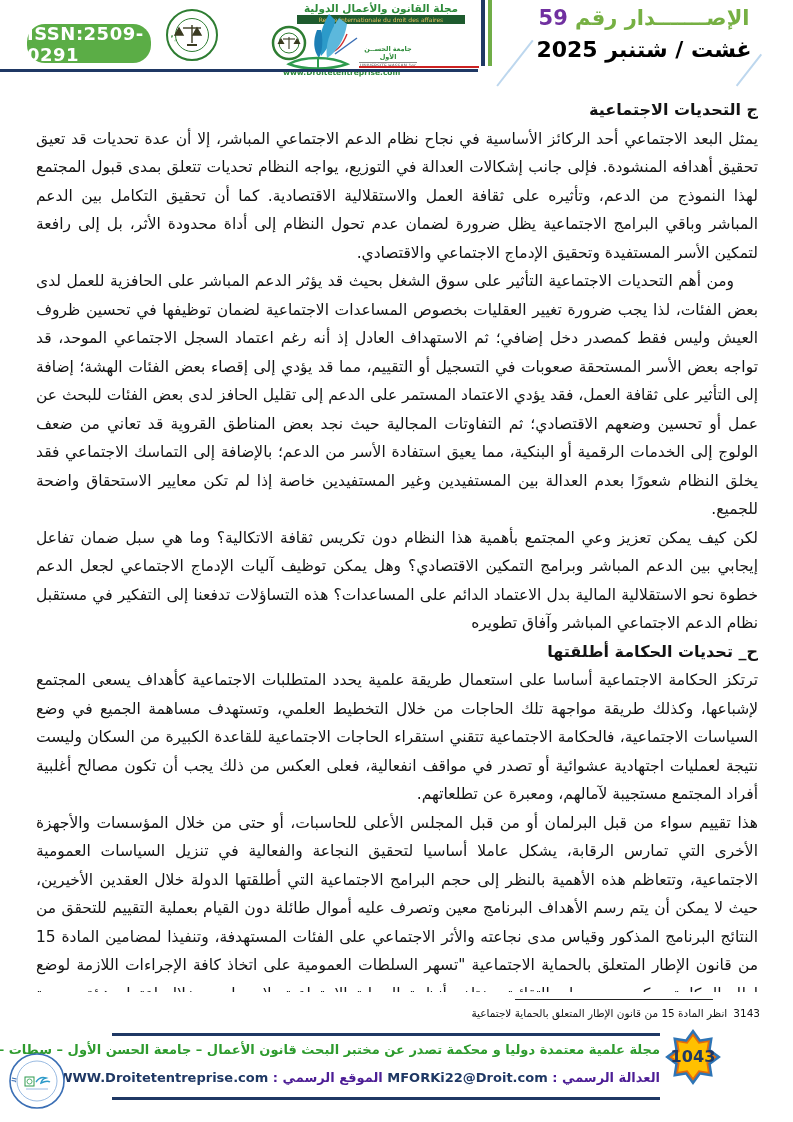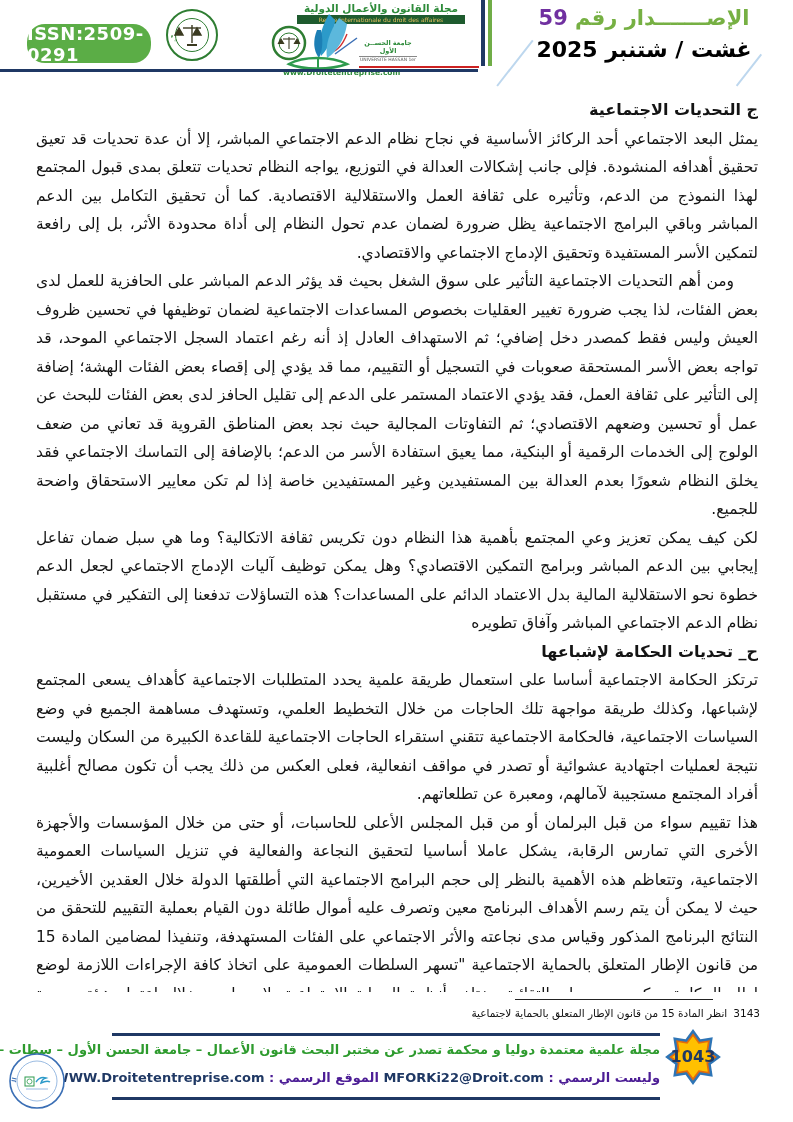--- a/index.html
+++ b/index.html
@@ -16,21 +16,21 @@
     direction:ltr; letter-spacing:0.5px;
   }
   .lab-logo{ position:absolute; left:165px; top:2px; }
   .center-block{ position:absolute; left:283px; top:2px; width:196px; height:68px; }
   .cb-title{ color:#2E8B3A; font-weight:bold; font-size:10.5px; text-align:center; line-height:12px; }
   .cb-frbar{ background:#1E5B2E; color:#E8C060; font-size:6px; text-align:center;
              margin:1px 14px 0 14px; padding:1px 0; direction:ltr; }
   .cb-row{ position:relative; height:40px; }
   .cb-minilogo{ position:absolute; right:172px; top:0px; }
   .cb-chart{ position:absolute; right:118px; top:2px; }
-  .cb-univ{ position:absolute; right:62px; top:15px; width:58px; text-align:center; }
+  .cb-univ{ position:absolute; right:62px; top:21px; width:58px; text-align:center; }
   .cb-univ .ar{ color:#2E8B3A; font-size:6.5px; font-weight:bold; }
   .cb-univ .fr{ color:#555; font-size:4.5px; direction:ltr; border-top:1px solid #888; margin-top:1px; }
   .cb-feather{ position:absolute; left:-6px; top:-12px; }
   .cb-www{ position:relative; margin-top:1px; }
   .cb-www .redline{ position:absolute; top:1px; right:0; width:120px; height:2px; background:#CC2222; }
   .cb-www .txt{ position:relative; color:#2E8B3A; font-weight:bold; font-size:7.5px; direction:ltr; text-align:left; padding-top:3px; }
   .divider-navy{ position:absolute; left:481px; top:0; width:4px; height:66px; background:#1F3864; }
   .divider-green{ position:absolute; left:488px; top:0; width:4px; height:66px; background:#70AD47; }
   .header-rule{ position:absolute; left:0; top:69px; width:478px; height:3px; background:#1F3864; }
   .issue-block{ position:absolute; left:498px; top:6px; width:292px; text-align:center; }
@@ -142,40 +142,40 @@
       <span class="num">59</span>
     </div>
     <div class="issue-line2">غشت / شتنبر 2025</div>
   </div>
 
   <div class="body-text">
     <h3>ج التحديات الاجتماعية</h3>
     <p>يمثل البعد الاجتماعي أحد الركائز الأساسية في نجاح نظام الدعم الاجتماعي المباشر، إلا أن عدة تحديات قد تعيق تحقيق أهدافه المنشودة. فإلى جانب إشكالات العدالة في التوزيع، يواجه النظام تحديات تتعلق بمدى قبول المجتمع لهذا النموذج من الدعم، وتأثيره على ثقافة العمل والاستقلالية الاقتصادية. كما أن تحقيق التكامل بين الدعم المباشر وباقي البرامج الاجتماعية يظل ضرورة لضمان عدم تحول النظام إلى أداة محدودة الأثر، بل إلى رافعة لتمكين الأسر المستفيدة وتحقيق الإدماج الاجتماعي والاقتصادي.</p>
     <p class="indent">ومن أهم التحديات الاجتماعية التأثير على سوق الشغل بحيث قد يؤثر الدعم المباشر على الحافزية للعمل لدى بعض الفئات، لذا يجب ضرورة تغيير العقليات بخصوص المساعدات الاجتماعية لضمان توظيفها في تحسين ظروف العيش وليس فقط كمصدر دخل إضافي؛ ثم الاستهداف العادل إذ أنه رغم اعتماد السجل الاجتماعي الموحد، قد تواجه بعض الأسر المستحقة صعوبات في التسجيل أو التقييم، مما قد يؤدي إلى إقصاء بعض الفئات الهشة؛ إضافة إلى التأثير على ثقافة العمل، فقد يؤدي الاعتماد المستمر على الدعم إلى تقليل الحافز لدى بعض الفئات للبحث عن عمل أو تحسين وضعهم الاقتصادي؛ ثم التفاوتات المجالية حيث نجد بعض المناطق القروية قد تعاني من ضعف الولوج إلى الخدمات الرقمية أو البنكية، مما يعيق استفادة الأسر من الدعم؛ بالإضافة إلى التماسك الاجتماعي فقد يخلق النظام شعورًا بعدم العدالة بين المستفيدين وغير المستفيدين خاصة إذا لم تكن معايير الاستحقاق واضحة للجميع.</p>
     <p>لكن كيف يمكن تعزيز وعي المجتمع بأهمية هذا النظام دون تكريس ثقافة الاتكالية؟ وما هي سبل ضمان تفاعل إيجابي بين الدعم المباشر وبرامج التمكين الاقتصادي؟ وهل يمكن توظيف آليات الإدماج الاجتماعي لجعل الدعم خطوة نحو الاستقلالية المالية بدل الاعتماد الدائم على المساعدات؟ هذه التساؤلات تدفعنا إلى التفكير في مستقبل نظام الدعم الاجتماعي المباشر وآفاق تطويره</p>
-    <h3>ح_ تحديات الحكامة لإشباعها</h3>
+    <h3>ح_ تحديات الحكامة أطلقتها</h3>
     <p>ترتكز الحكامة الاجتماعية أساسا على استعمال طريقة علمية يحدد المتطلبات الاجتماعية كأهداف يسعى المجتمع لإشباعها، وكذلك طريقة مواجهة تلك الحاجات من خلال التخطيط العلمي، وتستهدف مساهمة الجميع في وضع السياسات الاجتماعية، فالحكامة الاجتماعية تتقني استقراء الحاجات الاجتماعية للقاعدة الكبيرة من السكان وليست نتيجة لعمليات اجتهادية عشوائية أو تصدر في مواقف انفعالية، فعلى العكس من ذلك يجب أن تكون مصالح أغلبية أفراد المجتمع مستجيبة لآمالهم، ومعبرة عن تطلعاتهم.</p>
     <p><span>هذا تقييم سواء من قبل البرلمان أو من قبل المجلس الأعلى للحاسبات، أو حتى من خلال المؤسسات والأجهزة الأخرى التي تمارس الرقابة، يشكل عاملا أساسيا لتحقيق النجاعة والفعالية في تنزيل السياسات العمومية الاجتماعية، وتتعاظم هذه الأهمية بالنظر إلى حجم البرامج الاجتماعية التي أطلقتها الدولة خلال العقدين الأخيرين، حيث لا يمكن أن يتم رسم الأهداف البرنامج معين وتصرف عليه أموال طائلة دون القيام بعملية التقييم للتحقق من النتائج البرنامج المذكور وقياس مدى نجاعته والأثر الاجتماعي على الفئات المستهدفة، وتنفيذا لمضامين المادة 15 من قانون الإطار المتعلق بالحماية الاجتماعية "تسهر السلطات العمومية على اتخاذ كافة الإجراءات اللازمة لوضع إطار الحكامة يمكن من ضمان التقائية مختلف أنظمة الحماية الاجتماعية، لاسيما من خلال اعتماد هيئة موحدة للتدبير هذه الأنظمة</span></p>
   </div>
 
   <div class="fn-sep"></div>
   <div class="footnote">
     <span class="num">3143</span><span>انظر المادة 15 من قانون الإطار المتعلق بالحماية لاجتماعية</span>
   </div>
 
   <svg class="page-badge" width="58" height="58" viewBox="0 0 54 54">
     <polygon points="53,27 43.6,33.9 45.4,45.4 33.9,43.6 27,53 20.1,43.6 8.6,45.4 10.4,33.9 1,27 10.4,20.1 8.6,8.6 20.1,10.4 27,1 33.9,10.4 45.4,8.6 43.6,20.1" fill="#2E75B6"></polygon>
     <polygon points="53,27 43.6,33.9 45.4,45.4 33.9,43.6 27,53 20.1,43.6 8.6,45.4 10.4,33.9 1,27 10.4,20.1 8.6,8.6 20.1,10.4 27,1 33.9,10.4 45.4,8.6 43.6,20.1" fill="#FFC000" stroke="#E36C0A" stroke-width="2" transform="translate(5.4,5.4) scale(0.8)"></polygon>
     <text x="27" y="32" text-anchor="middle" font-size="15" font-weight="bold" fill="#1F3864">1043</text>
   </svg>
 
   <div class="footer-rule fr-top"></div>
   <div class="footer-line1">مجلة علمية معتمدة دوليا و محكمة تصدر عن مختبر البحث قانون الأعمال – جامعة الحسن الأول – سطات – المغرب</div>
   <div class="footer-line2">
-    <span class="lbl">وليست الرسمي :</span>
+    <span class="lbl">العدالة الرسمي :</span>
     <span class="val">MFORKi22@Droit.com</span>
     <span class="lbl">الموقع الرسمي :</span>
     <span class="val">WWW.Droitetentreprise.com</span>
   </div>
   <div class="footer-rule fr-bottom"></div>
 
   <svg class="stamp" width="58" height="58" viewBox="0 0 58 58">
     <defs>
         <path id="stampArc" d="M 8,31 A 21,21 0 0 1 50,31"></path>
       </defs>

